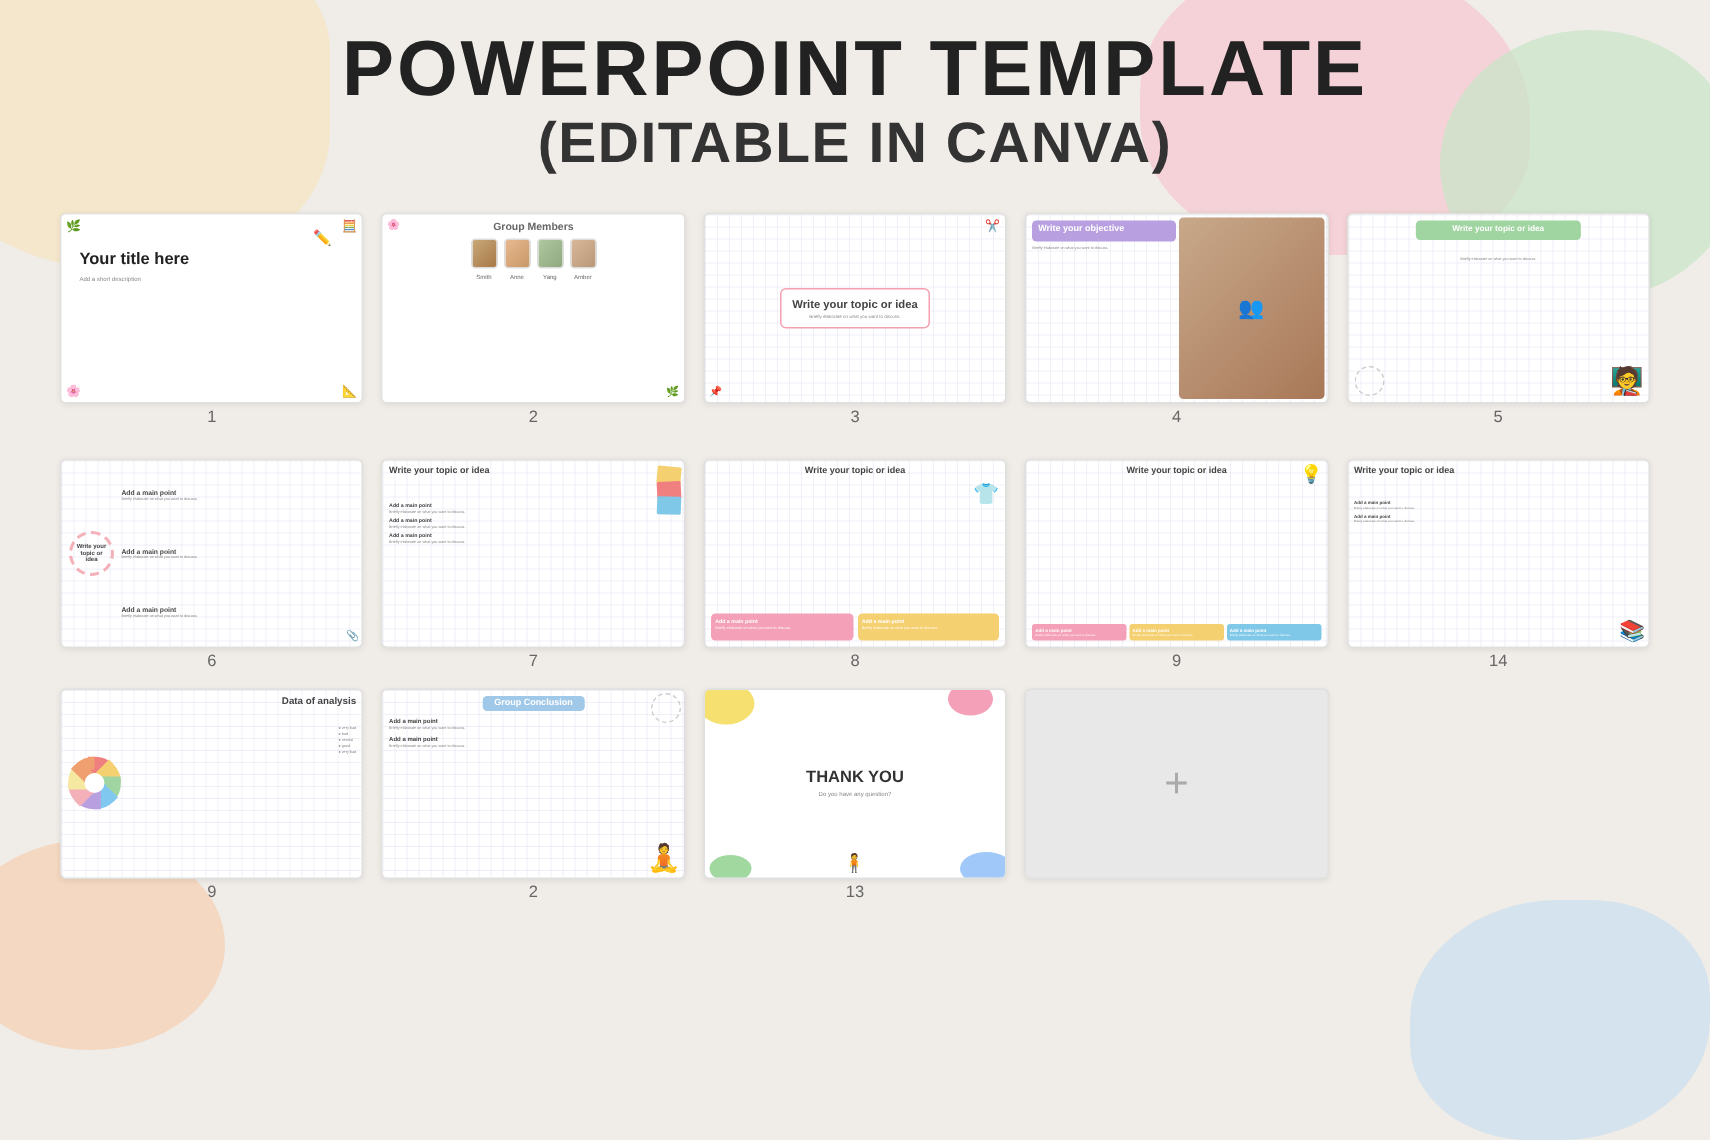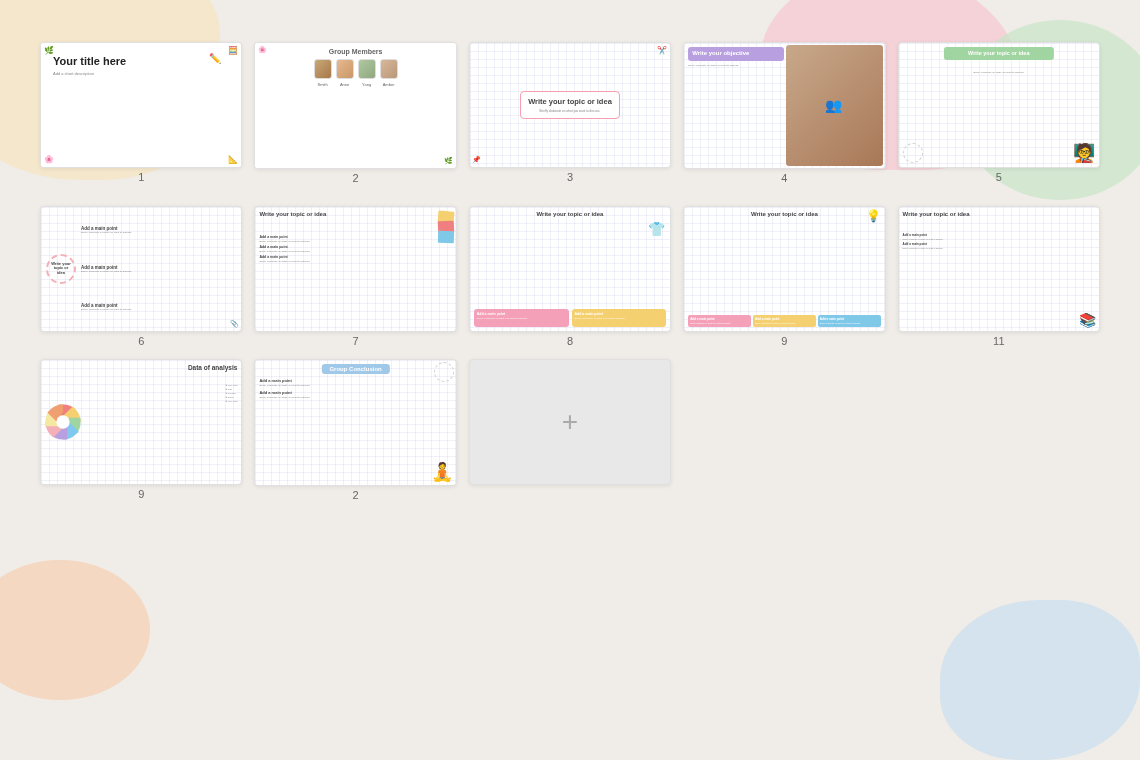--- a/index.html
+++ b/index.html
@@ -125,33 +125,35 @@
 </head>
 <body>
 
 <div class="bg-blob blob-yellow"></div>
 <div class="bg-blob blob-pink"></div>
 <div class="bg-blob blob-green"></div>
 <div class="bg-blob blob-blue"></div>
 <div class="bg-blob blob-peach"></div>
 
 <div class="header">
+  <div class="header-title">POWERPOINT TEMPLATE</div>
+  <div class="header-subtitle">(EDITABLE IN CANVA)</div>
 </div>
 
 <div class="slides-grid">
 
   <div class="slide-wrapper">
     <div class="slide-thumb">
       <div style="position:absolute;inset:0;background:#fff;padding:8px 6px 6px 8px;">
 
         <span style="position:absolute;top:3px;left:3px;font-size:8px;">🌿</span>
         <span style="position:absolute;top:3px;right:3px;font-size:8px;">🧮</span>
         <span style="position:absolute;bottom:3px;left:3px;font-size:8px;">🌸</span>
         <span style="position:absolute;bottom:3px;right:3px;font-size:8px;">📐</span>
-        <div style="position:absolute;left:12px;top:12px;">
+        <div style="position:absolute;left:12px;top:24px;">
           <div style="font-size:11px;font-weight:900;color:#222;line-height:1.2;">Your title here</div>
           <div style="font-size:4px;color:#888;margin-top:3px;">Add a short description</div>
         </div>
 
         <span style="position:absolute;right:20px;top:10px;font-size:10px;">✏️</span>
       </div>
     </div>
     <div class="slide-number">1</div>
   </div>
 
@@ -327,21 +329,21 @@
         <div style="position:absolute;top:4px;left:4px;font-size:6px;font-weight:700;color:#444;line-height:1.3;width:52%;">Write your topic or idea</div>
         <div style="position:absolute;top:26px;left:4px;right:40px;">
           <div style="font-size:3px;font-weight:700;color:#444;margin-bottom:1px;">Add a main point</div>
           <div style="font-size:2px;color:#888;line-height:1.3;margin-bottom:2px;">Briefly elaborate on what you want to discuss.</div>
           <div style="font-size:3px;font-weight:700;color:#444;margin-bottom:1px;">Add a main point</div>
           <div style="font-size:2px;color:#888;line-height:1.3;">Briefly elaborate on what you want to discuss.</div>
         </div>
         <span style="position:absolute;right:2px;bottom:3px;font-size:14px;">📚</span>
       </div>
     </div>
-    <div class="slide-number">11</div>
+    <div class="slide-number">14</div>
   </div>
 
 </div>
 
 <div style="display:grid;grid-template-columns:repeat(5,1fr);gap:10px 12px;padding:2px 40px 0;">
 
   <div class="slide-wrapper">
     <div class="slide-thumb grid-bg">
       <div style="position:absolute;inset:0;">
 
@@ -383,20 +385,37 @@
           <div style="font-size:2.5px;color:#888;line-height:1.3;margin-bottom:3px;">Briefly elaborate on what you want to discuss.</div>
           <div style="font-size:4px;font-weight:700;color:#444;margin-bottom:1px;">Add a main point</div>
           <div style="font-size:2.5px;color:#888;line-height:1.3;">Briefly elaborate on what you want to discuss.</div>
         </div>
         <span style="position:absolute;right:2px;bottom:2px;font-size:18px;">🧘</span>
       </div>
     </div>
     <div class="slide-number">2</div>
   </div>
 
+  <div class="slide-wrapper">
+    <div class="slide-thumb" style="background:#fff;">
+      <div style="position:absolute;inset:0;overflow:hidden;">
+
+        <div style="position:absolute;top:-5px;left:-5px;width:38px;height:28px;background:#f5e070;border-radius:50%;"></div>
+        <div style="position:absolute;top:-5px;right:8px;width:30px;height:22px;background:#f4a0b8;border-radius:50%;"></div>
+        <div style="position:absolute;bottom:-3px;left:3px;width:28px;height:18px;background:#a0d8a0;border-radius:50%;"></div>
+        <div style="position:absolute;bottom:-5px;right:-5px;width:35px;height:22px;background:#a0c8f8;border-radius:50%;"></div>
+        <div style="position:absolute;top:50%;left:50%;transform:translate(-50%,-50%);text-align:center;">
+          <div style="font-size:11px;font-weight:900;color:#333;font-family:'Arial Black',Arial,sans-serif;">THANK YOU</div>
+          <div style="font-size:4px;color:#888;margin-top:2px;">Do you have any question?</div>
+        </div>
+        <span style="position:absolute;bottom:3px;left:50%;transform:translateX(-50%);font-size:12px;">🧍</span>
+      </div>
+    </div>
+    <div class="slide-number">13</div>
+  </div>
 
   <div class="slide-wrapper">
     <div class="slide-thumb" style="background:#e8e8e8;display:flex;align-items:center;justify-content:center;">
       <span style="font-size:28px;color:#aaa;font-weight:300;">+</span>
     </div>
     <div class="slide-number"></div>
   </div>
 
   <div class="slide-wrapper" style="visibility:hidden;">
     <div class="slide-thumb" style="background:transparent;border:none;box-shadow:none;"></div>

